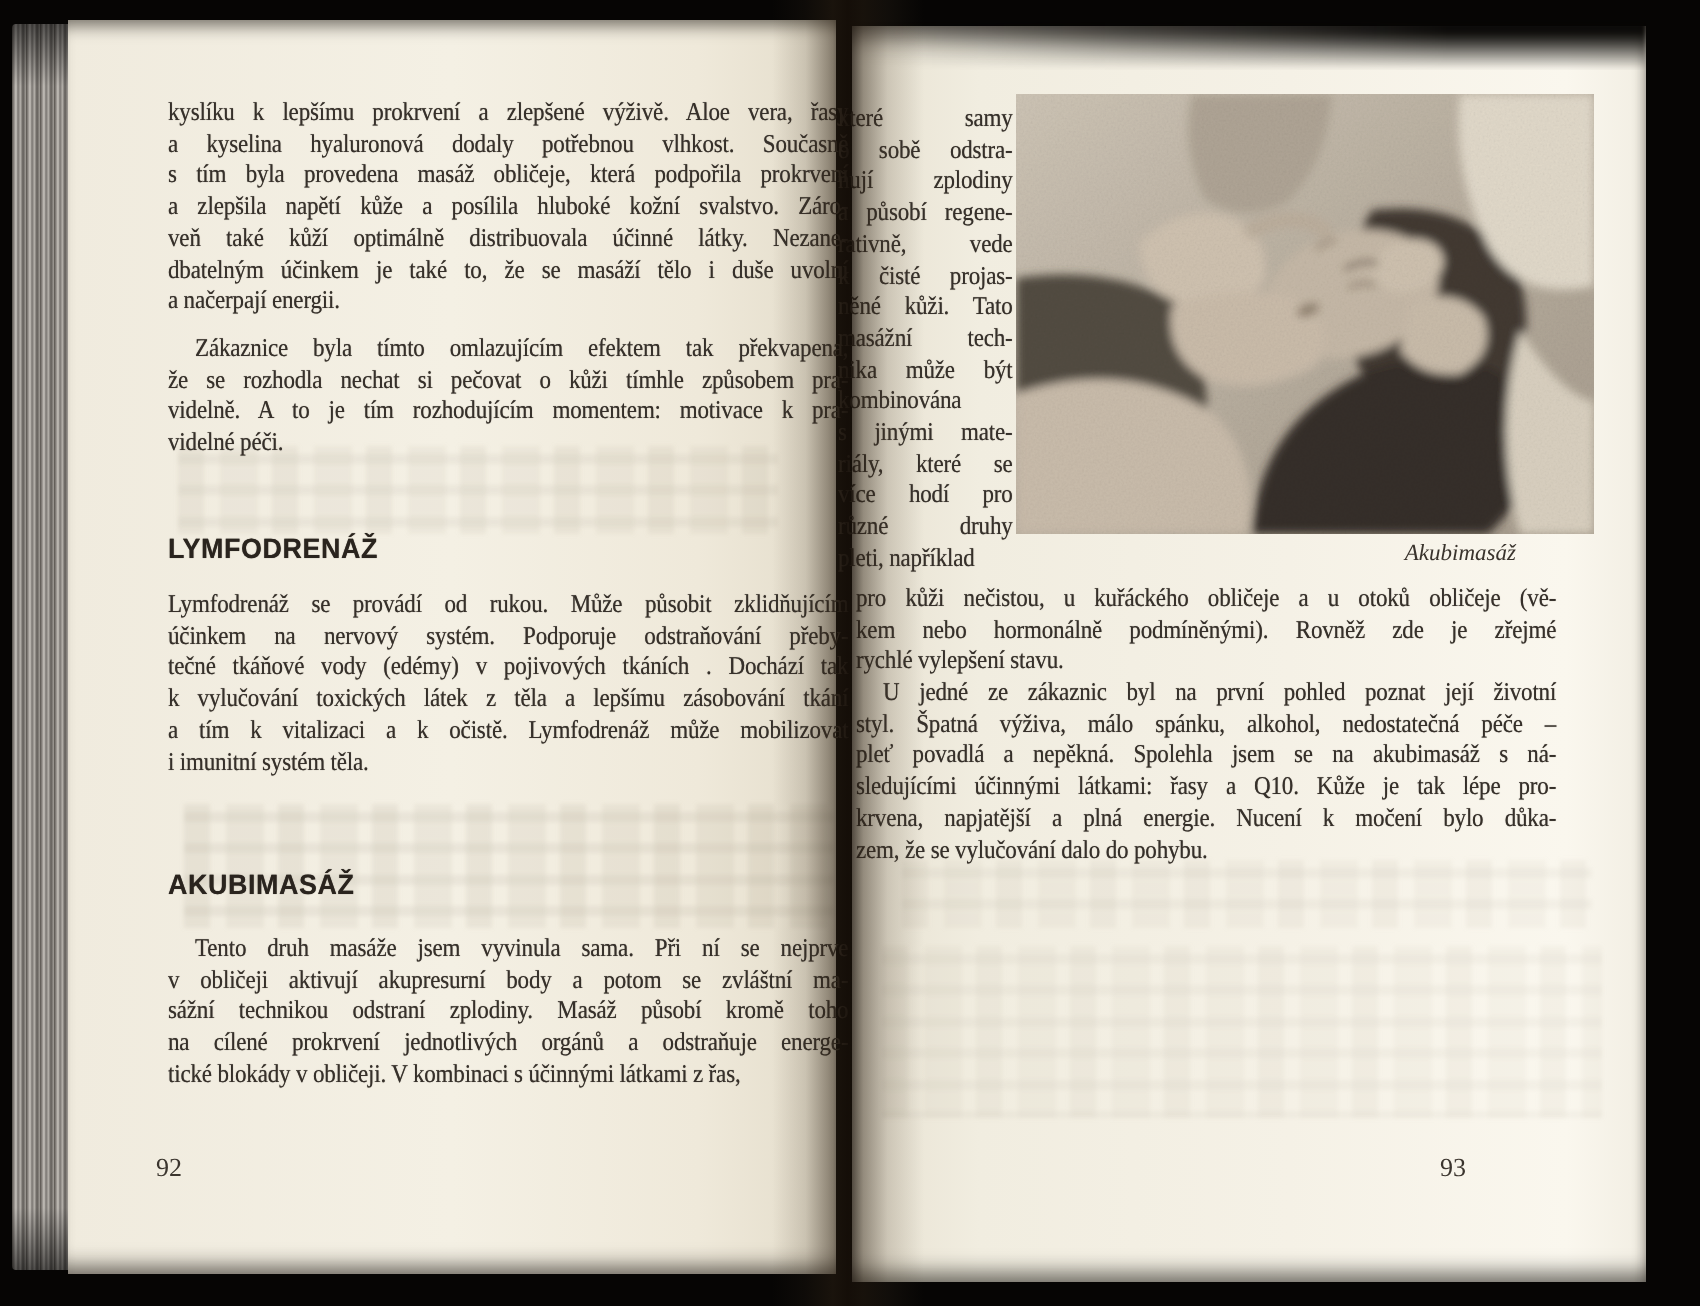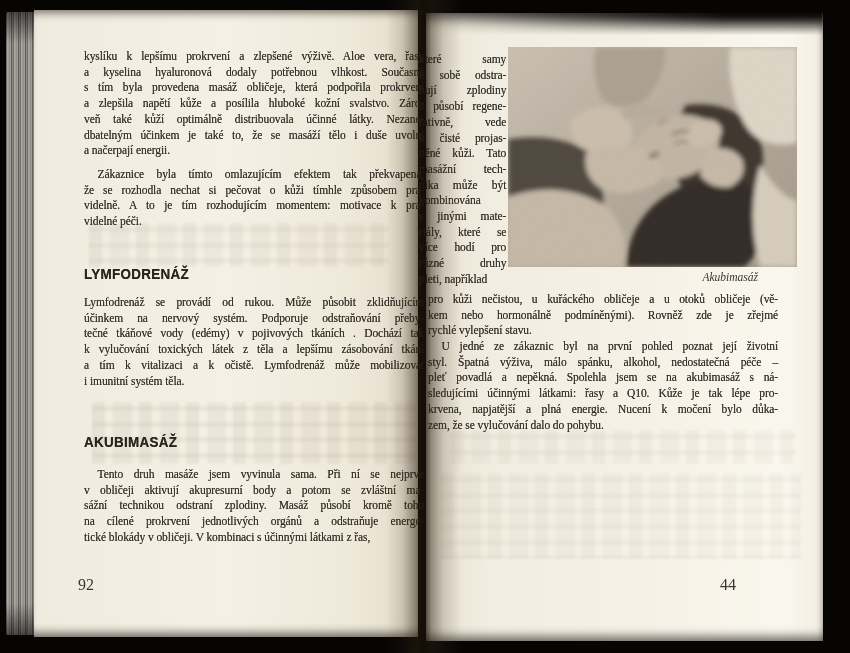--- a/index.html
+++ b/index.html
@@ -45,21 +45,21 @@
   .lp-p2{left:50px;top:157px;width:378px;}
   .lp-s1{left:50px;top:285px;width:378px;}
   .lp-s2{left:50px;top:457px;width:378px;}
 
   .heading{position:absolute;z-index:2;font-family:"Liberation Sans",sans-serif;font-weight:bold;
     font-size:14px;color:#2a241e;letter-spacing:.3px;transform:scaleX(.96);transform-origin:0 0;
     text-shadow:0 0 .4px rgba(42,36,30,.8);}
   .lp-h1{left:50px;top:256px;}
   .lp-h2{left:50px;top:424px;}
 
-  .pagenum{position:absolute;z-index:2;font-size:16px;color:#3b352e;}
+  .pagenum{position:absolute;z-index:2;font-size:13px;color:#3b352e;}
   .lp-num{left:44px;top:566px;}
   .rp-num{left:294px;top:563px;}
 
   .rp-col{left:-7px;top:39px;width:97px;}
   .rp-p1{left:2px;top:279px;width:389px;}
   .rp-p2{left:2px;top:326px;width:389px;}
 
   .photo{position:absolute;left:82px;top:34px;width:289px;height:220px;z-index:2;
     filter:sepia(.12) contrast(.93) brightness(1.01);}
   .photo svg{display:block;}
@@ -211,18 +211,18 @@
       </div>
     <div class="textblock rp-p2 indent">
         <div class="tline">U jedné ze zákaznic byl na první pohled poznat její životní</div>
         <div class="tline">styl. Špatná výživa, málo spánku, alkohol, nedostatečná péče –</div>
         <div class="tline">pleť povadlá a nepěkná. Spolehla jsem se na akubimasáž s ná-</div>
         <div class="tline">sledujícími účinnými látkami: řasy a Q10. Kůže je tak lépe pro-</div>
         <div class="tline">krvena, napjatější a plná energie. Nucení k močení bylo důka-</div>
         <div class="tline tline-last">zem, že se vylučování dalo do pohybu.</div>
       </div>
 
-    <div class="pagenum rp-num">44</div>
+    <div class="pagenum rp-num">93</div>
   </div>
 
   <div class="top-dark"></div>
   <div class="gutter"></div>
 </div>
 
 </body></html>

